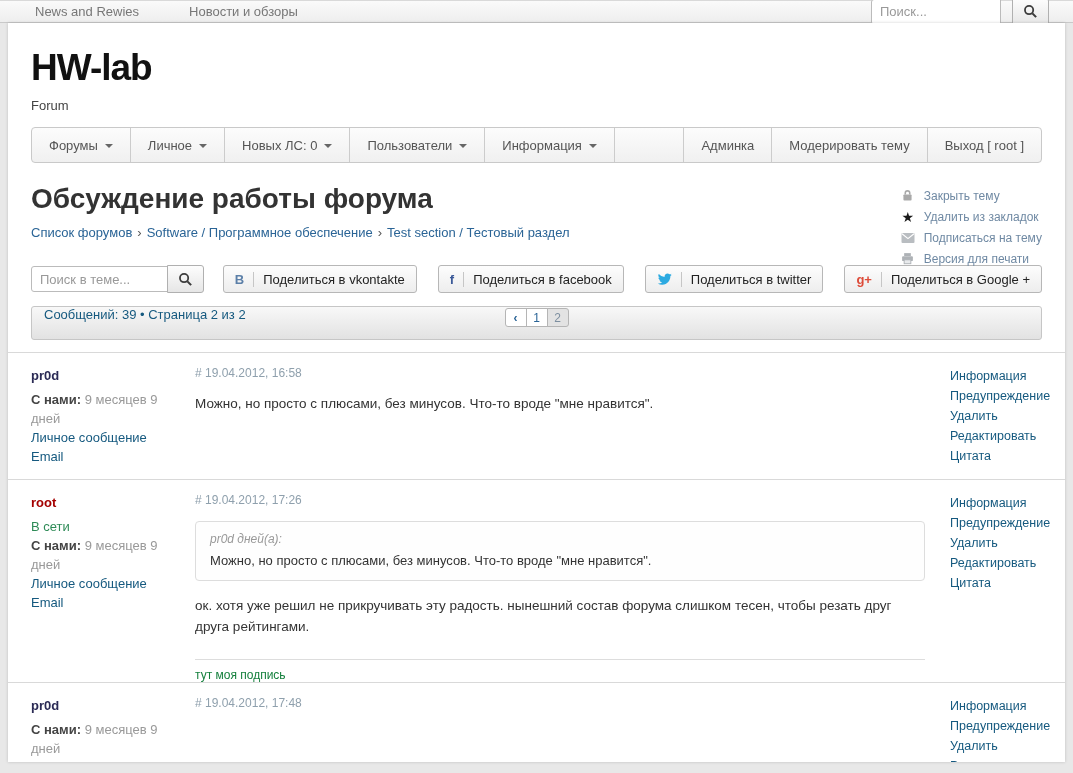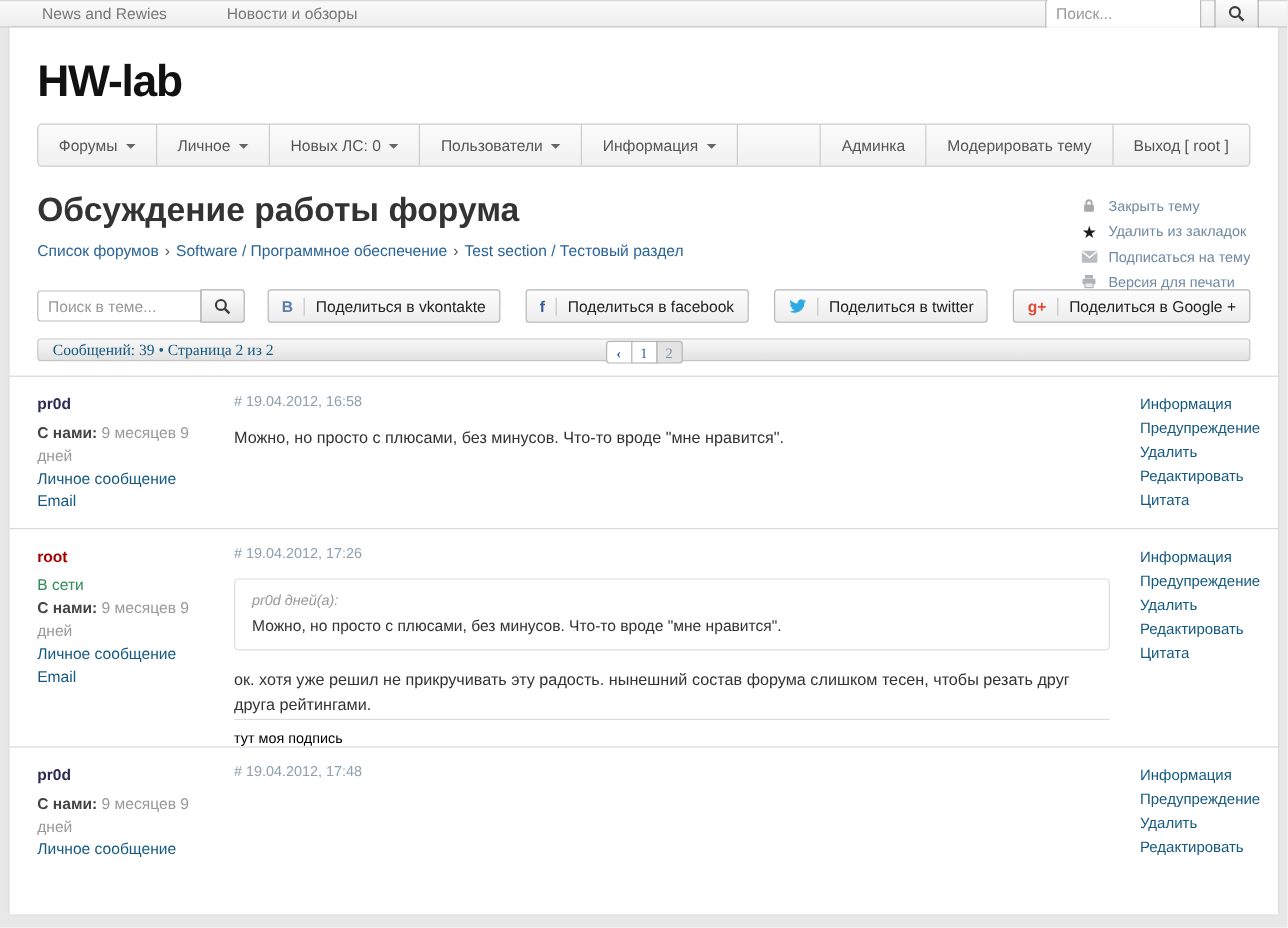--- a/index.html
+++ b/index.html
@@ -53,22 +53,22 @@
   .toolbar { margin:25px 23px 0; display:flex; align-items:center; }
   .topic-search { display:flex; align-items:center; }
   .topic-search input { width:137px; }
   .share-group { margin-left:auto; display:flex; gap:21px; }
   .share-btn { height:28px; border:1px solid #b7b7b7; border-radius:3px; background:linear-gradient(#fdfdfd,#ededed);
                display:flex; align-items:center; padding:0 11px; cursor:pointer; }
   .share-icon { font-weight:bold; font-size:13px; padding-right:9px; display:flex; align-items:center; }
   .share-label { border-left:1px solid #c6c6c6; padding-left:9px; font-size:13px; color:#222; white-space:nowrap; }
 
   
-  .pagebar { margin:13px 23px 0; height:19px; border:1px solid #c6c6c6; border-radius:3px;
-             background:linear-gradient(#f8f8f8,#e2e2e2); display:flex; align-items:center; position:relative;font-family:Liberation Serif, serif; }
+  .pagebar { margin:13px 23px 0; height:34px; border:1px solid #c6c6c6; border-radius:3px;
+             background:linear-gradient(#f8f8f8,#e2e2e2); display:flex; align-items:flex-start; position:relative; }
   .pagebar-summary { margin-left:12px; font-size:13px; color:#15597f; }
   .pg-group { position:absolute; left:50%; transform:translateX(-50%); top:1px; display:flex; }
   .pg-btn { min-width:22px; height:19px; line-height:18px; text-align:center; border:1px solid #b5b5b5;
             background:#fff; color:#2a6496; font-size:12px; cursor:pointer; padding:0 3px; }
   .pg-btn + .pg-btn { margin-left:-1px; }
   .pg-btn.first { border-radius:3px 0 0 3px; }
   .pg-btn.last  { border-radius:0 3px 3px 0; }
   .pg-btn.active { background:#e3e3e3; color:#7d8fa0; }
   .pg-prev { font-weight:bold; }
 
@@ -82,21 +82,21 @@
   .online { margin-bottom:0; }
   .joined-label { color:#444; font-weight:bold; }
   .joined-value { color:#999; }
   .author-cell a { display:block; color:#15597f; text-decoration:none; cursor:pointer; }
   .content-cell { padding-right:4px; }
   .post-date { font-size:12px; color:#8fa0ad; margin-bottom:14px; }
   .quote-box { border:1px solid #ddd; border-radius:4px; background:#fefefe; padding:10px 14px 12px; margin:2px 0 15px; }
   .quote-cite { font-style:italic; color:#999; font-size:12px; margin-bottom:7px; }
   .quote-text { font-size:13px; color:#333; }
   .post-body { font-size:13.5px; color:#333; line-height:1.55; }
-  .post-sig { border-top:1px solid #ddd; padding-top:8px; font-size:12px; color:#000000; }
+  .post-sig { margin-top:21px; border-top:1px solid #ddd; padding-top:8px; font-size:12px; color:#15803d; }
   .actions-cell { padding-left:21px; }
   .actions-cell a { display:block; font-size:12.5px; color:#15597f; line-height:20px; text-decoration:none; cursor:pointer; }
 
   svg { display:block; }
 </style>
 </head>
 <body>
 
 <div class="topbar">
   <span class="topbar-link">News and Rewies</span>
@@ -111,20 +111,21 @@
           </svg>
       </span>
     </div>
   </div>
 </div>
 
 <div class="page">
 
   <div class="logo-wrap">
     <div class="logo">HW-lab</div>
+    <div class="logo-sub">Forum</div>
   </div>
 
   <div class="navbar">
     <div class="nav-item l">
         <span>Форумы</span>
         <span class="caret"></span>
       </div>
     <div class="nav-item l">
         <span>Личное</span>
         <span class="caret"></span>

